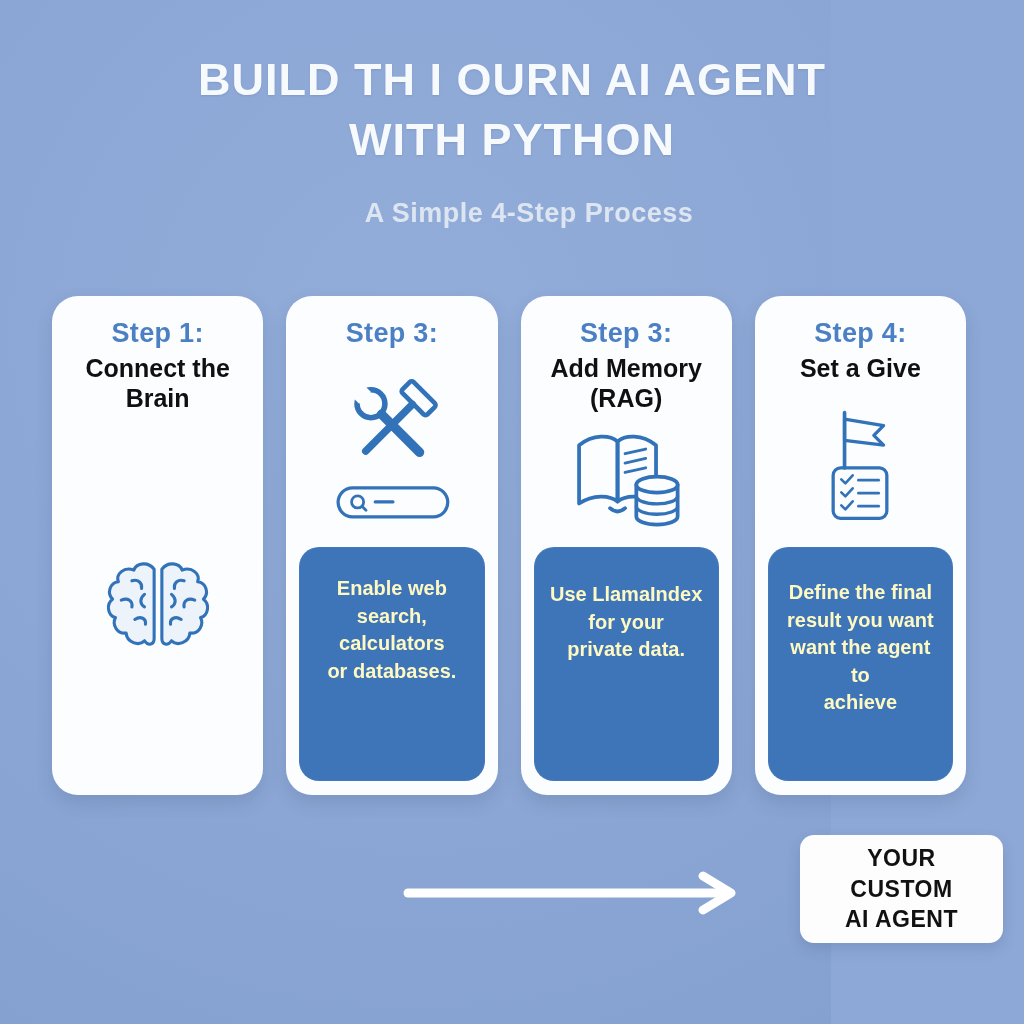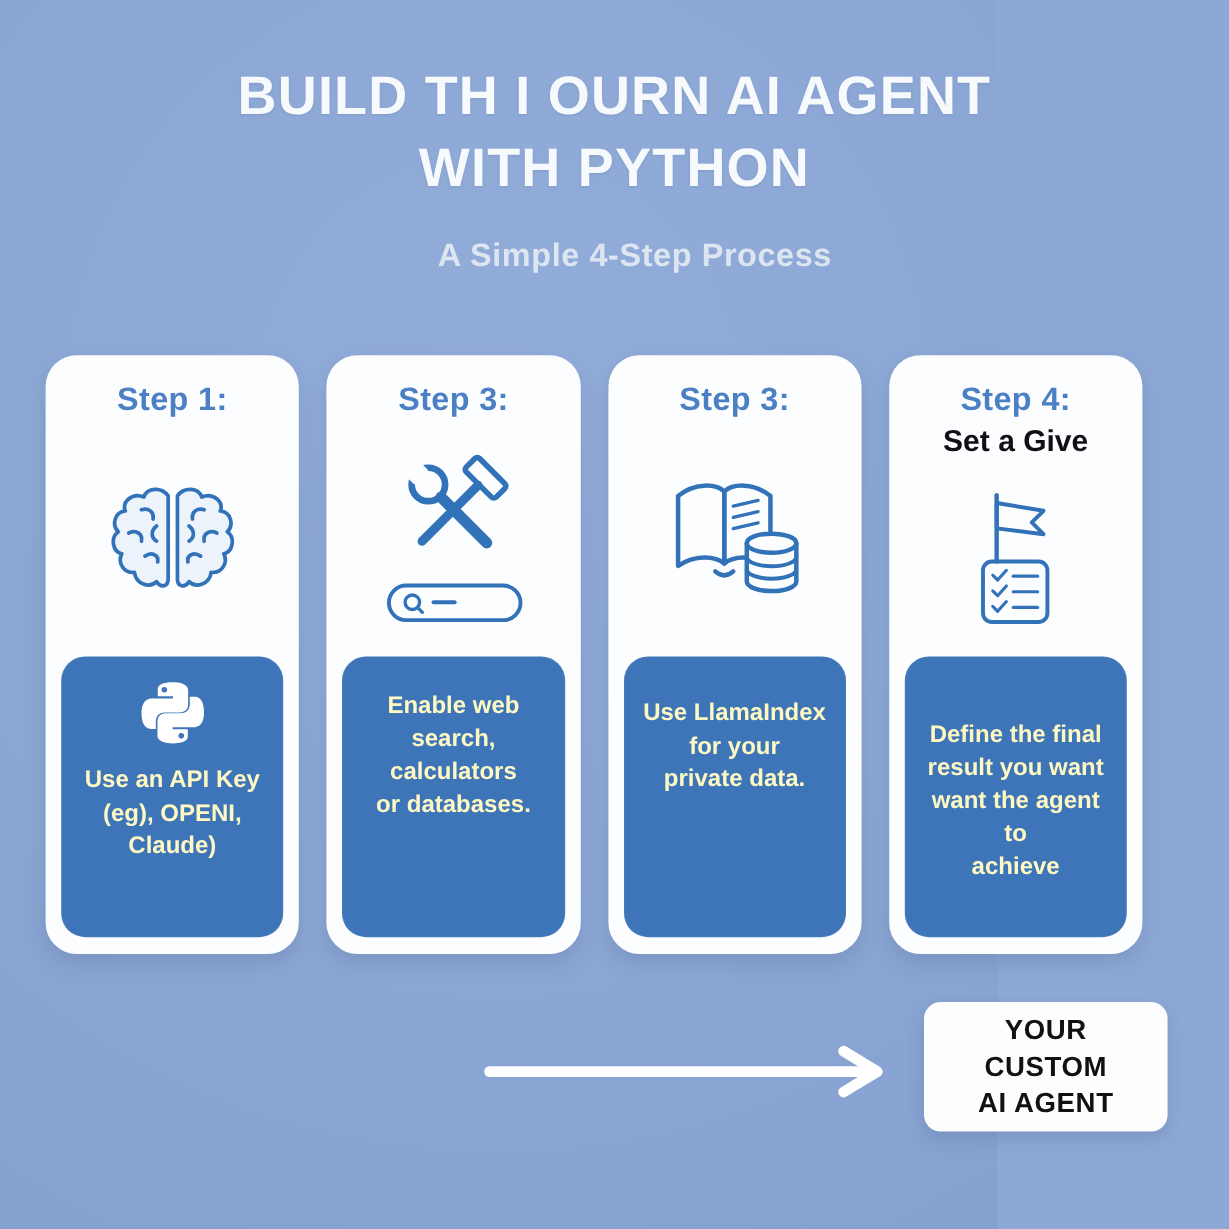--- a/index.html
+++ b/index.html
@@ -19,21 +19,21 @@
     margin:0;font-size:45px;font-weight:bold;letter-spacing:1px;
     color:#F7FAFD;line-height:1.33;white-space:pre-line;
     text-shadow:0 1px 2px rgba(90,110,150,.25);
   }
   .subtitle{
     margin-top:28px;font-size:27px;font-weight:bold;
     color:#DDE5F1;letter-spacing:.5px;margin-left:34px;
   }
   
   .cards-row{
-    position:absolute;top:296px;left:38px;width:914px;height:499px;
+    position:absolute;top:296px;left:52px;width:914px;height:499px;
     display:flex;gap:23px;
   }
   .card{
     flex:1;background:#FCFDFE;border-radius:26px;
     box-shadow:0 8px 18px rgba(35,55,95,.14);
     display:flex;flex-direction:column;align-items:center;
     padding-top:22px;box-sizing:border-box;
   }
   .step-label{
     font-size:27px;font-weight:bold;color:#4C80C4;letter-spacing:.3px;
@@ -51,26 +51,26 @@
     display:flex;flex-direction:column;align-items:center;
     box-shadow:inset 0 0 0 1px rgba(255,255,255,.04);
   }
   .panel-text{
     color:#fef9c3;font-size:20px;font-weight:bold;line-height:1.38;
     text-align:center;white-space:pre-line;padding:0 4px;
   }
   .panel-logo{margin-top:16px;}
   .panel .pad-sm{padding-top:28px;}
   .panel .pad-md{padding-top:34px;}
-  .panel .pad-lg{padding-top:52px;text-align:center;}
+  .panel .pad-lg{padding-top:32px;text-align:center;}
   .panel .after-logo{padding-top:12px;}
   
   .flow-arrow{position:absolute;left:400px;top:869px;}
   .result-box{
-    position:absolute;left:770px;top:835px;width:203px;height:108px;
+    position:absolute;left:800px;top:835px;width:203px;height:108px;
     background:#FDFDFE;border-radius:14px;
     box-shadow:0 6px 14px rgba(35,55,95,.15);
     display:flex;align-items:center;justify-content:center;
   }
   .result-label{
     font-size:23px;font-weight:bold;color:#111;
     text-align:center;line-height:1.32;letter-spacing:.5px;white-space:pre-line;
   }
   .stroke{stroke:#3272B8;fill:none;stroke-linecap:round;stroke-linejoin:round;}
   .fillq{fill:#EDF3FB;stroke:#3272B8;stroke-linecap:round;stroke-linejoin:round;}
@@ -83,48 +83,40 @@
   <div class="header">
     <h1 class="main-title">BUILD TH I OURN AI AGENT
 WITH PYTHON</h1>
     <div class="subtitle">A Simple 4-Step Process</div>
   </div>
 
   <div class="cards-row">
 
     <div class="card">
       <div class="step-label">Step 1:</div>
+      <div class="card-title">Connect the
+Brain</div>
       <div class="icon-wrap">
         <svg width="116" height="98" viewBox="0 0 120 100">
           <g stroke-width="3.2">
             <path class="fillq" d="M56 14 C50 6 38 7 35 15 C25 11 16 19 19 27 C10 28 7 39 13 45 C6 50 8 62 16 64 C12 72 18 81 27 80 C28 90 40 94 46 88 C50 94 56 92 56 86 Z"></path>
             <path class="stroke" d="M33 26 C39 24 44 28 43 34"></path>
             <path class="stroke" d="M22 46 C29 43 34 47 33 53"></path>
             <path class="stroke" d="M36 66 C42 62 48 65 47 71"></path>
             <path class="stroke" d="M46 40 C41 44 41 50 46 53"></path>
           </g>
           <g stroke-width="3.2" transform="matrix(-1 0 0 1 120 0)">
             <path class="fillq" d="M56 14 C50 6 38 7 35 15 C25 11 16 19 19 27 C10 28 7 39 13 45 C6 50 8 62 16 64 C12 72 18 81 27 80 C28 90 40 94 46 88 C50 94 56 92 56 86 Z"></path>
             <path class="stroke" d="M33 26 C39 24 44 28 43 34"></path>
             <path class="stroke" d="M22 46 C29 43 34 47 33 53"></path>
             <path class="stroke" d="M36 66 C42 62 48 65 47 71"></path>
             <path class="stroke" d="M46 40 C41 44 41 50 46 53"></path>
           </g>
         </svg>
       </div>
-      <div class="panel">
-        <svg class="panel-logo" width="62" height="62" viewBox="0 0 110 110">
-          <path fill="#FFFFFF" d="M54.9 9.7c-23.6 0-22.1 10.2-22.1 10.2l.03 10.6h22.5v3.2H23.9s-15.1-1.7-15.1 22.1c0 23.8 13.2 23 13.2 23h7.9V67.7s-.4-13.2 13-13.2h22.3s12.5.2 12.5-12.1V22S79.6 9.7 54.9 9.7z"></path>
-          <path fill="#FFFFFF" d="M55.1 100.3c23.6 0 22.1-10.2 22.1-10.2l-.03-10.6H54.7v-3.2h31.4s15.1 1.7 15.1-22.1c0-23.8-13.2-23-13.2-23h-7.9v11.1s.4 13.2-13 13.2H44.8s-12.5-.2-12.5 12.1V88s-1.9 12.3 22.8 12.3z"></path>
-          <circle cx="42.5" cy="20.9" r="4.1" fill="#3E75B8"></circle>
-          <circle cx="67.5" cy="89.1" r="4.1" fill="#3E75B8"></circle>
-        </svg>
-        <div class="panel-text after-logo">Use an API Key
-(eg), OPENI, Claude)</div>
-      </div>
     </div>
 
     <div class="card">
       <div class="step-label">Step 3:</div>
       <div class="icon-wrap">
         <svg width="140" height="158" viewBox="0 0 150 170">
           <g transform="rotate(-45 75 60)">
             <circle class="stroke" cx="75" cy="28" r="15" stroke-width="6"></circle>
             <rect x="66" y="4" width="18" height="15" fill="#FCFDFE"></rect>
             <line class="stroke" x1="75" y1="44" x2="75" y2="102" stroke-width="10"></line>
@@ -141,20 +133,22 @@
       </div>
       <div class="panel">
         <div class="panel-text pad-sm">Enable web search,
 calculators
 or databases.</div>
       </div>
     </div>
 
     <div class="card">
       <div class="step-label">Step 3:</div>
+      <div class="card-title">Add Memory
+(RAG)</div>
       <div class="icon-wrap">
         <svg width="142" height="122" viewBox="0 0 150 130">
           <path class="stroke" stroke-width="4" d="M25 28 C40 16 58 17 66 24 L66 88 C58 81 40 80 25 90 Z"></path>
           <path class="stroke" stroke-width="4" d="M107 28 C92 16 74 17 66 24 L66 88 C74 81 92 80 107 90 Z"></path>
           <path class="stroke" stroke-width="3" d="M74 37 L96 32"></path>
           <path class="stroke" stroke-width="3" d="M74 47 L96 42"></path>
           <path class="stroke" stroke-width="3" d="M74 57 L96 52"></path>
           <path class="stroke" stroke-width="4" d="M58 95 Q66 102 74 95"></path>
           <path d="M86 70 L86 104 A22 8.5 0 0 0 130 104 L130 70 Z" fill="#FCFDFE" stroke="#3272B8" stroke-width="4" stroke-linejoin="round"></path>
           <ellipse cx="108" cy="70" rx="22" ry="8.5" fill="#FCFDFE" stroke="#3272B8" stroke-width="4"></ellipse>

